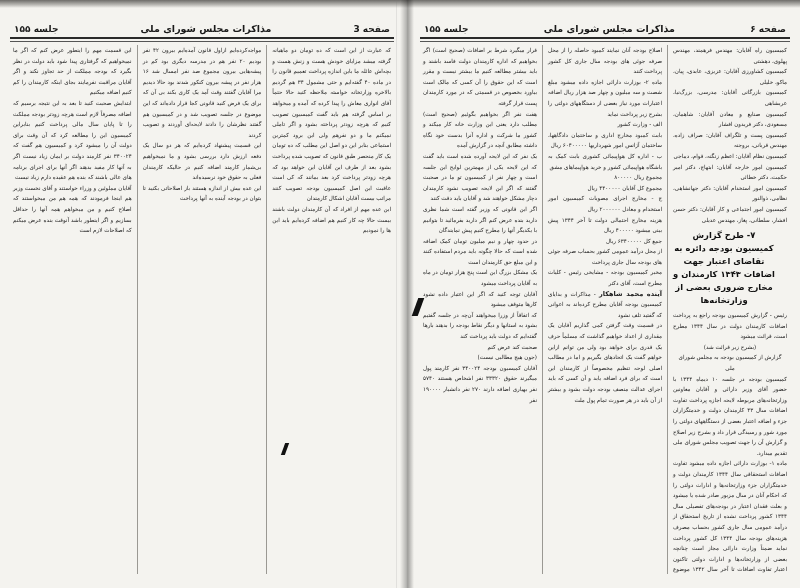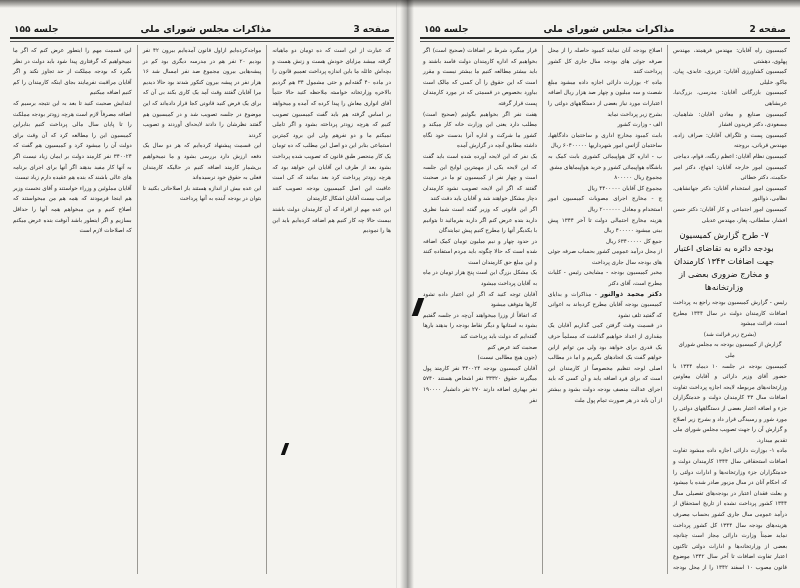--- a/index.html
+++ b/index.html
@@ -50,21 +50,21 @@
   .col {
     flex:1; padding:0 5px; box-sizing:border-box;
     border-left:1px solid #9a9893;
     font-size:5.6px; line-height:10.6px; color:#222;
     text-align:justify; overflow:hidden;
     font-family:"DejaVu Sans", sans-serif;
   }
   .col:last-child { border-left:none; }
   .col p { margin:0; }
   .col .heading {
-    font-weight:normal; font-size:8.4px; line-height:13px;
+    font-weight:bold; font-size:8.4px; line-height:13px;
     text-align:center; margin:4px 12px 3px 0; color:#111;
   }
   .col .speaker { font-weight:bold; font-size:6.6px; }
   .col .note { text-align:center; }
   .crease {
     position:absolute; top:0; width:1px; height:588px;
     background:rgba(120,120,120,0.15);
   }
 </style>
 </head>
@@ -94,21 +94,21 @@
       <div class="col">
           <p>این قسمت مهم را اینطور عرض کنم که اگر ما نمیخواهیم که گرفتاری پیدا شود باید دولت در نظر بگیرد که بودجه مملکت از حد تجاوز نکند و اگر آقایان مراقبت نفرمایند بجای اینکه کارمندان را کم کنیم اضافه میکنیم</p>
           <p>ابتدایش صحبت کنید تا بعد به این نتیجه برسیم که اضافه مصرفاً لازم است هرچه زودتر بودجه مملکت را تا پایان سال مالی پرداخت کنیم بنابراین کمیسیون این را مطالعه کرد که آن وقت برای دولت آن را میشود کرد و کمیسیون هم گفت که ۳۴۰۰۲۴ نفر کارمند دولت بر ایمان زیاد نیست اگر به آنها کار مفید بدهند اگر آنها برای اجرای برنامه های عالی باشند که بنده هم عقیده دارم زیاد نیست</p>
           <p>آقایان مملوئین و وزراء خواستند و آقای نخست وزیر هم اینجا فرمودند که همه هم من میخواستند که اصلاح کنیم و من میخواهم همه آنها را حداقل بسازیم و اگر اینطور باشد آنوقت بنده عرض میکنم که اصلاحات لازم است</p>
         </div>
     </div>
   </div>
 
   <div class="page right">
     <div class="header">
-      <span>صفحه 2</span>
+      <span>صفحه ۶</span>
       <span class="title">مذاکرات مجلس شورای ملی</span>
       <span>جلسه ۱۵۵</span>
     </div>
     <div class="rule"></div>
     <div class="rule thin"></div>
     <div class="cols">
       <div class="col">
           <p>کمیسیون راه آقایان: مهندس فرهمند، مهندس پهلوی، دهشتی</p>
           <p>کمیسیون کشاورزی آقایان: عزیزی، عابدی، پیان، ماکو، خلیلی</p>
           <p>کمیسیون بازرگانی آقایان: مدرسی، بزرگ‌نیا، عربشاهی</p>
@@ -131,21 +131,21 @@
           <p>الف - وزارت کشور</p>
           <p>بابت کمبود مخارج اداری و ساختمان دادگاهها، ساختمان آژانس امور شهرداریها ۶۰۴۰۰۰۰۰ ریال</p>
           <p>ب - اداره کل هواپیمائی کشوری بابت کمک به باشگاه هواپیمائی کشور و خرید هواپیماهای مشق</p>
           <p>مجموع ریال ۸۰۰۰۰۰</p>
           <p>مجموع کل آقایان ۴۴۰۰۰۰۰ ریال</p>
           <p>ج - مخارج اجرای مصوبات کمیسیون امور استخدام و معادل ۲۰۰۰۰۰۰ ریال</p>
           <p>هزینه مخارج احتمالی دولت تا آخر ۱۳۴۴ پیش بینی میشود ۴۰۰۰۰۰ ریال</p>
           <p>جمع کل ۶۳۴۰۰۰۰۰ ریال</p>
           <p>از محل درآمد عمومی کشور بحساب صرفه جوئی های بودجه سال جاری پرداخت</p>
           <p>مخبر کمیسیون بودجه - مشایخی رئیس - کلیات مطرح است، آقای دکتر</p>
-          <p><span class="speaker">دکتر محمد ذوالنور</span> - مذاکرات و بدایای کمیسیون بودجه آقایان مطرح کرده‌اند به اعوانی که گفتید تلف نشود</p>
+          <p><span class="speaker">آینده محمد شاهکار</span> - مذاکرات و بدایای کمیسیون بودجه آقایان مطرح کرده‌اند به اعوانی که گفتید تلف نشود</p>
           <p>در قسمت وقت گرفتن کمی گذاریم آقایان یک مقداری از اعداد خواهیم گذاشت که مسلماً حرف یک قدری برای خواهد بود ولی من توانم ازاین خواهم گفت یک اتحادهای بگیریم و اما در مطالب اصلی لوحه تنظیم مخصوصاً از کارمندان این است که برای فرد اضافه یابد و آن کسی که باید اجرای عدالت منصف بودجه دولت بشود و بیشتر از آن باید در هر صورت تمام پول ملت</p>
         </div>
       <div class="col">
           <p>قرار میگیرد شرط بر اضافات (صحیح است) اگر بخواهیم که اداره کارمندان دولت فاسد باشند و باید بیشتر مطالعه کنیم ما بیشتر نیست و مقرر است که این حقوق را آن کسی که مالک است بیاورد بخصوص در قسمتی که در مورد کارمندان پست قرار گرفته</p>
           <p>هفت نفر اگر بخواهیم بگوئیم (صحیح است) مطلب دارد یعنی این وزارت خانه کار میکند و کشور ما شرکت و اداره آنرا بدست خود نگاه داشته مطابق آنچه در گزارش آمده</p>
           <p>یک نفر که این لایحه آورده شده است باید گفت که این لایحه یکی از مهمترین لوایح این جلسه است و چهار نفر از کمیسیون تو ما در صحبت گفتند که اگر این لایحه تصویب نشود کارمندان دچار مشکل خواهند شد و آقایان باید دقت کنند</p>
           <p>اگر این قانونی که وزیر گفته است شما نظری دارید بنده عرض کنم اگر دارید بفرمائید تا بتوانیم با یکدیگر آنها را مطرح کنیم پیش نمایندگان</p>
           <p>در حدود چهار و نیم میلیون تومان کمک اضافه شده است که حالا چگونه باید مردم استفاده کنند و این مبلغ حق کارمندان است</p>
           <p>یک مشکل بزرگ این است پنج هزار تومان در ماه به آقایان پرداخت میشود</p>
           <p>آقایان توجه کنید که اگر این اعتبار داده نشود کارها متوقف میشود</p>

